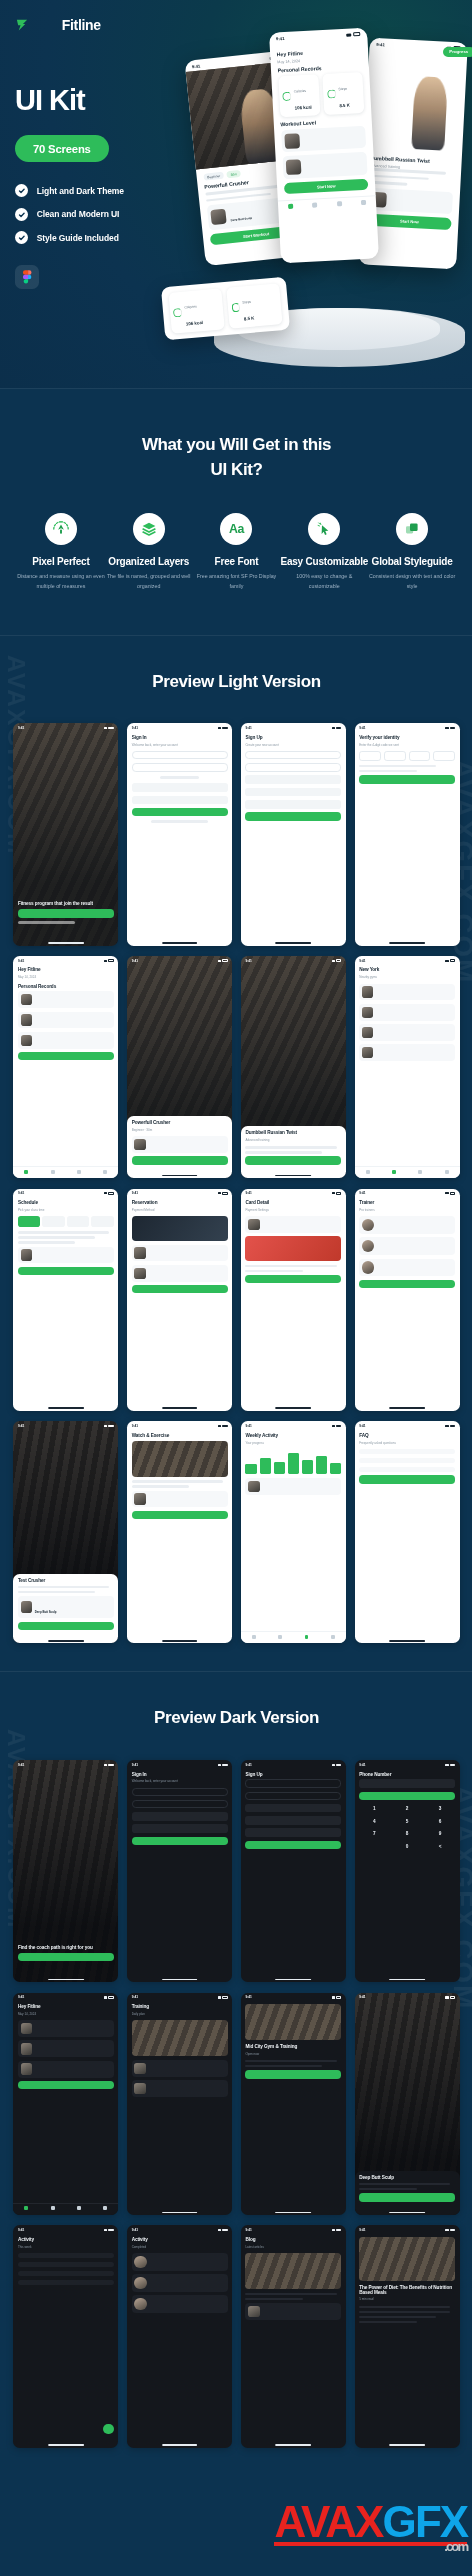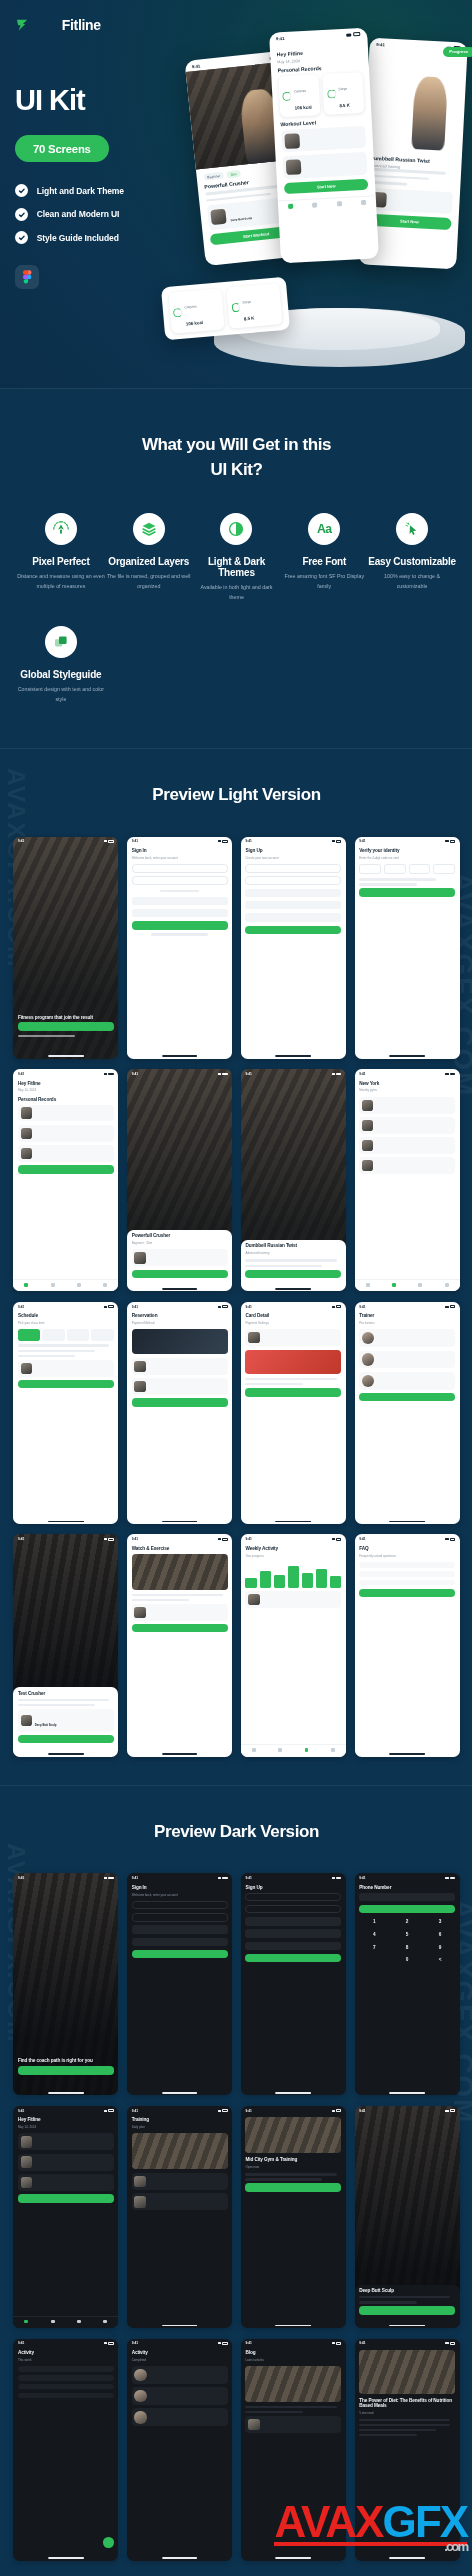--- a/index.html
+++ b/index.html
@@ -442,30 +442,20 @@
           <svg width="16" height="16" viewBox="0 0 20 20">
             <path d="M10 2.2 L18 6.2 L10 10.2 L2 6.2 Z" fill="#2ebc5a"></path>
             <path d="M2 9.8 L10 13.8 L18 9.8" stroke="#2ebc5a" stroke-width="2.1" fill="none" stroke-linejoin="round"></path>
             <path d="M2 13.4 L10 17.4 L18 13.4" stroke="#2ebc5a" stroke-width="2.1" fill="none" stroke-linejoin="round"></path>
           </svg>
         </span>
         <div class="feat-name">Organized Layers</div>
         <div class="feat-desc">The file is named, grouped and well organized</div>
       </div>
 
-      <div class="feat">
-        <span class="feat-ic">
-          <svg width="16" height="16" viewBox="0 0 20 20">
-            <circle cx="10" cy="10" r="8" fill="none" stroke="#2ebc5a" stroke-width="1.8"></circle>
-            <path d="M10 2 A8 8 0 0 1 10 18 Z" fill="#2ebc5a"></path>
-          </svg>
-        </span>
-        <div class="feat-name">Light &amp; Dark Themes</div>
-        <div class="feat-desc">Available in both light and dark theme</div>
-      </div>
 
       <div class="feat">
         <span class="feat-ic">
             <span class="aa">Aa</span>
           </span>
         <div class="feat-name">Free Font</div>
         <div class="feat-desc">Free amazing font SF Pro Display family</div>
       </div>
 
       <div class="feat">

